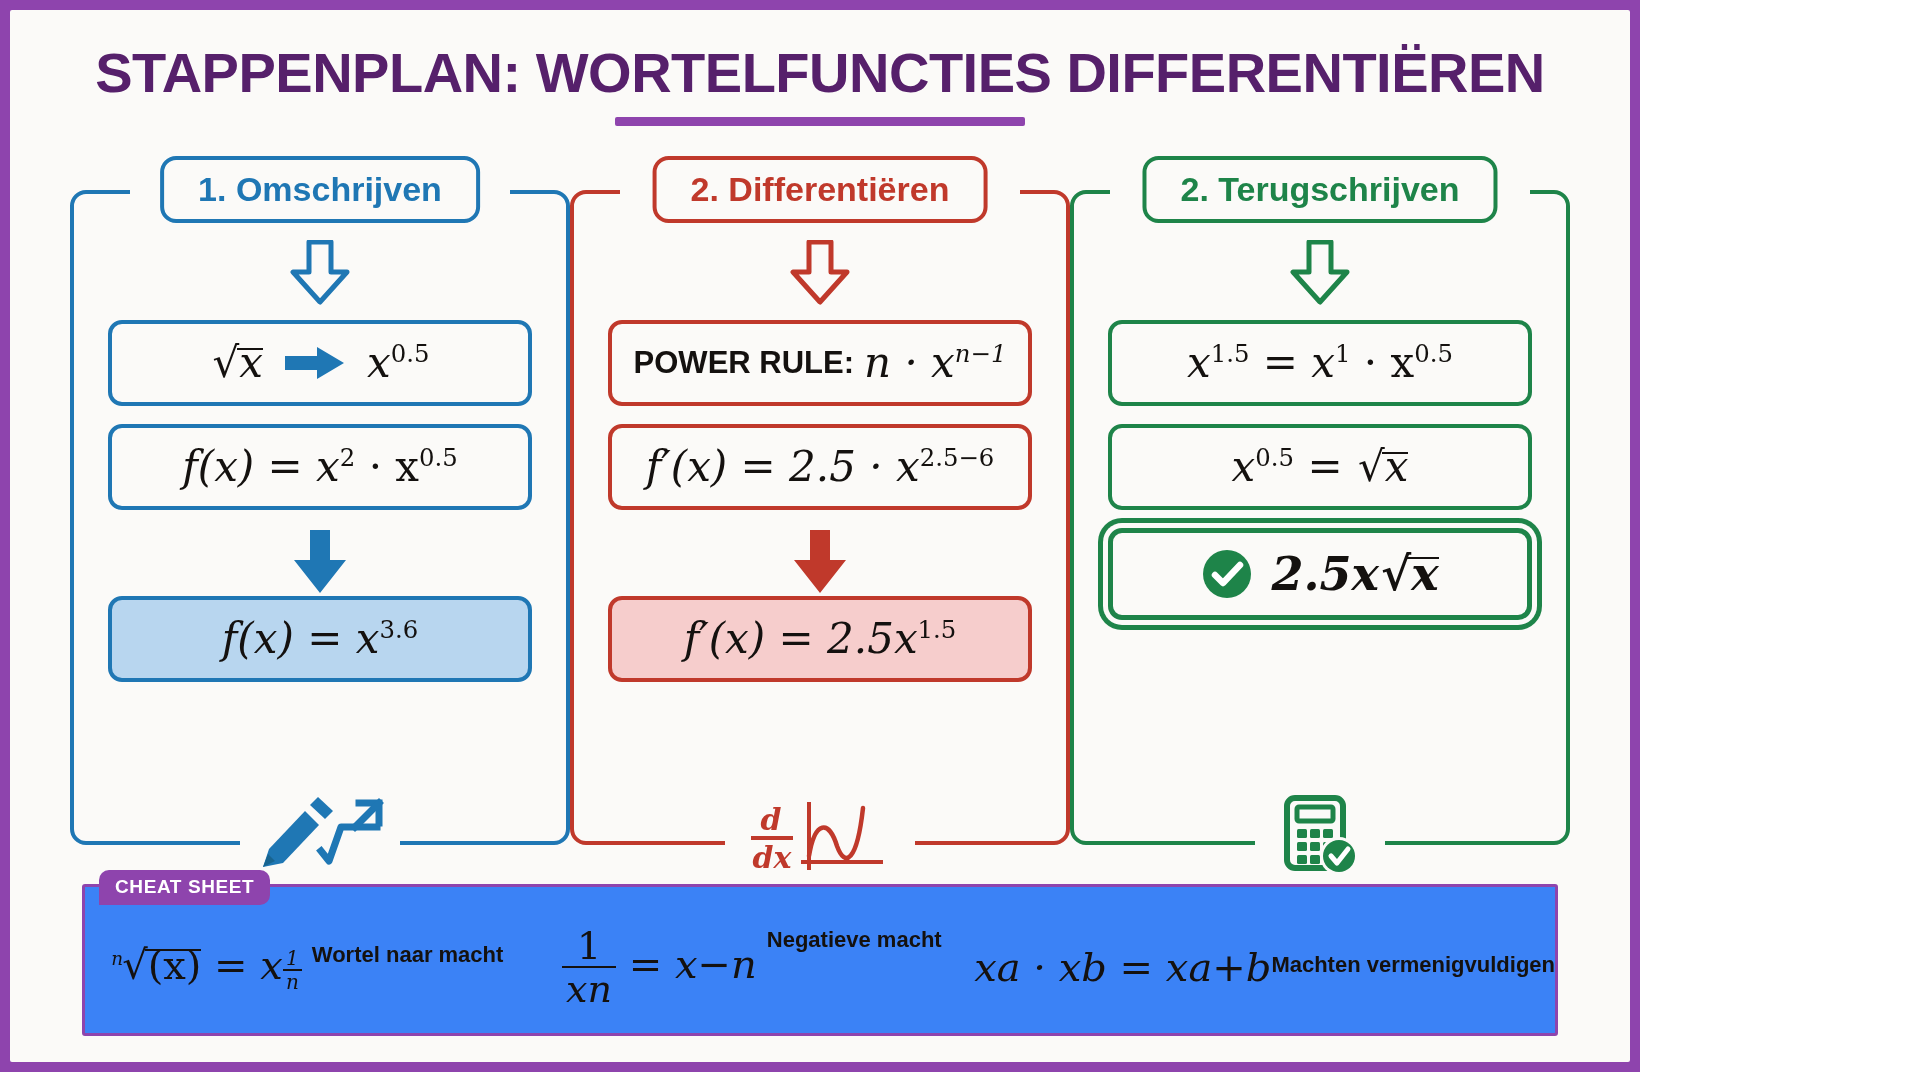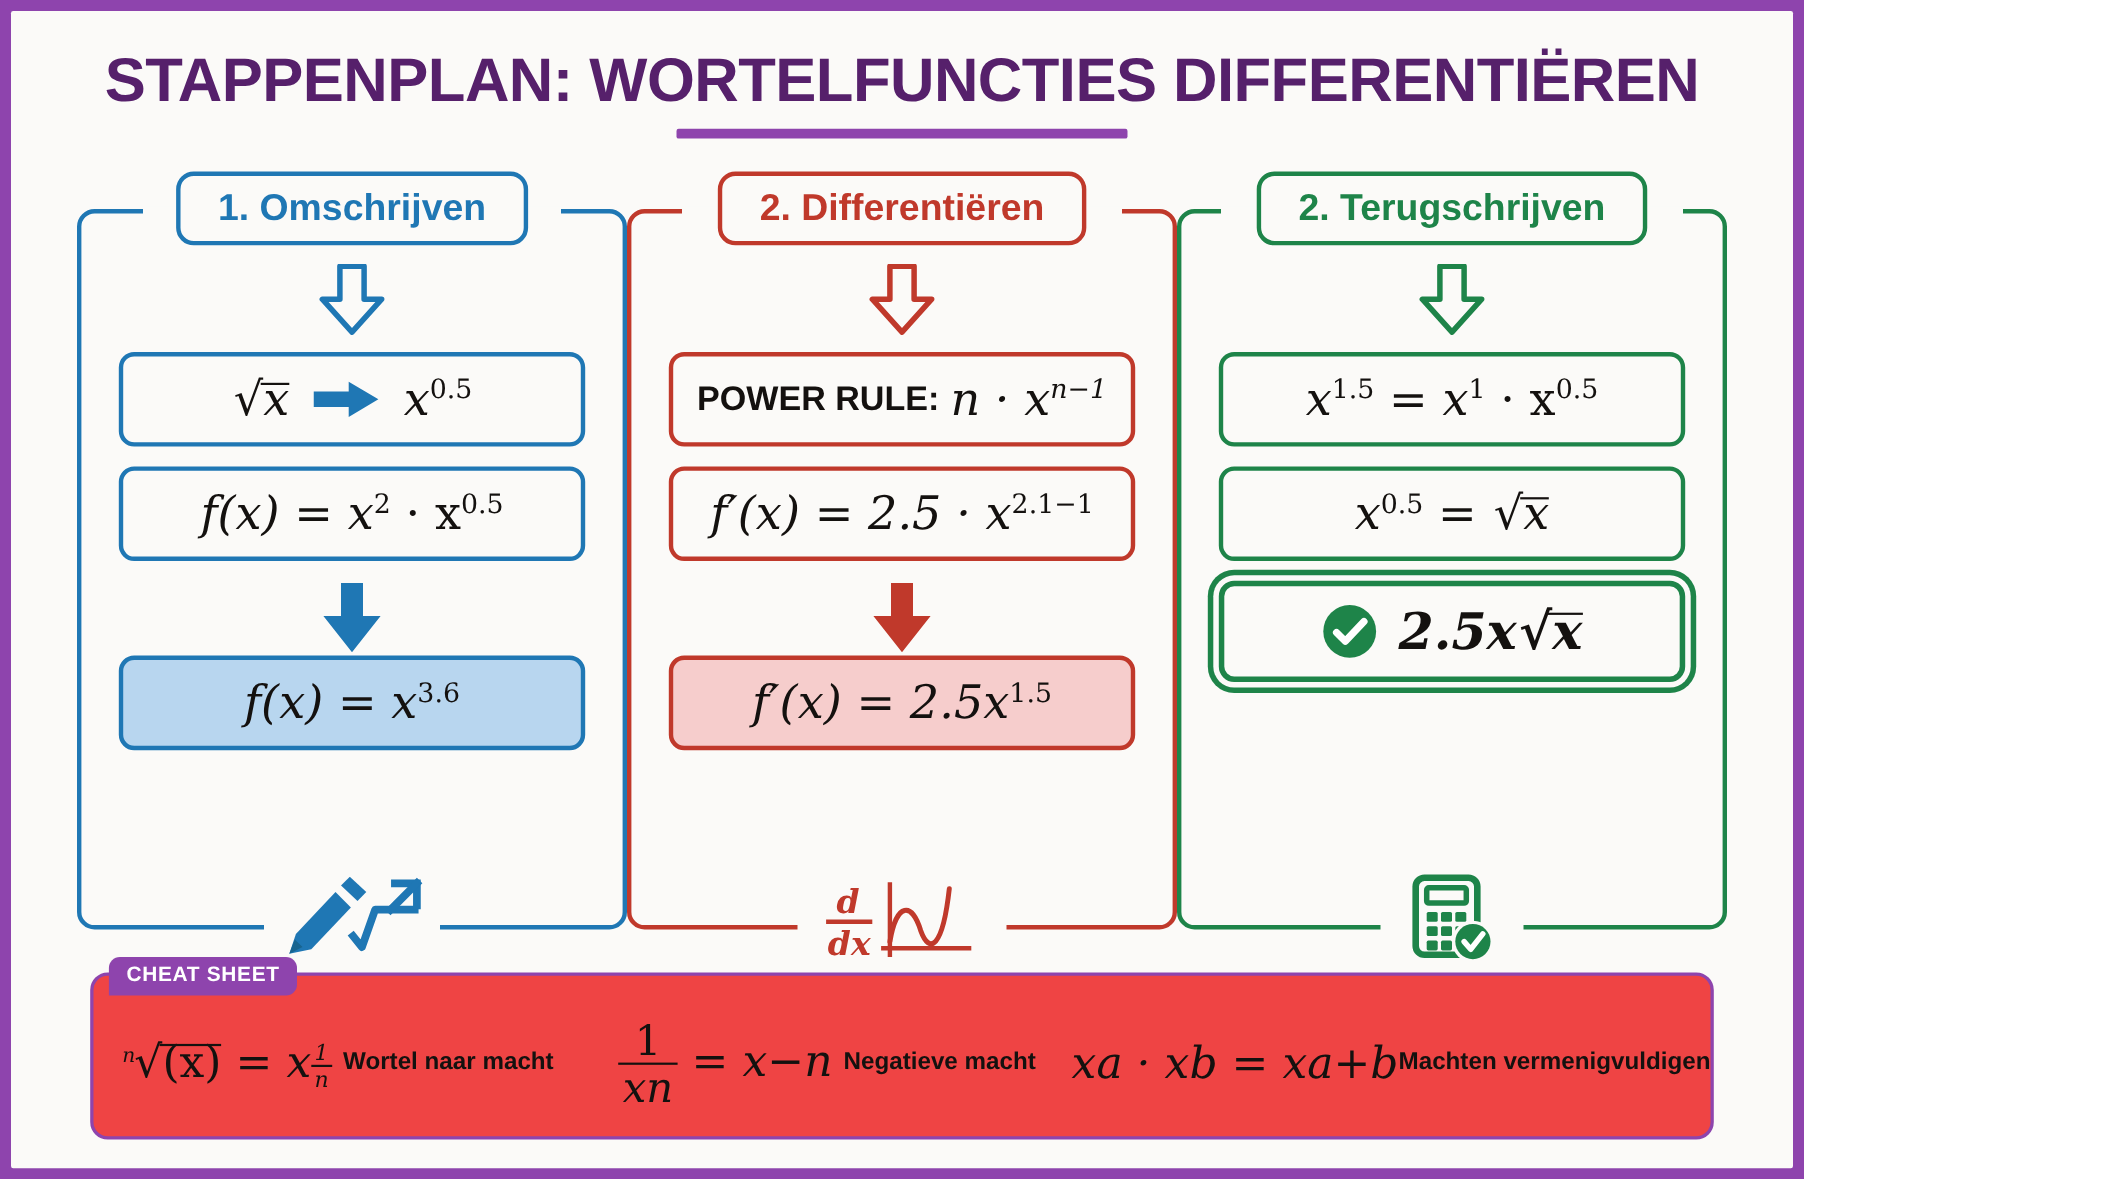--- a/index.html
+++ b/index.html
@@ -222,22 +222,22 @@
 
   
   .cheat {
     position: absolute;
     left: 72px;
     right: 72px;
     bottom: 26px;
     height: 152px;
     box-sizing: border-box;
     border: 3px solid #8e44ad;
-    border-radius: 16px;
-    background: #ef4444;
+    border-radius: 3px;
+    background: #3b82f6;
   }
   .cheat-badge {
     position: absolute;
     top: -17px;
     left: 14px;
     background: #8e44ad;
     color: #ffffff;
     font-size: 19px;
     font-weight: bold;
     letter-spacing: 0.6px;
@@ -246,21 +246,21 @@
   }
   .cheat-items {
     position: absolute;
     inset: 0;
     display: flex;
     align-items: center;
   }
   .cheat-item {
     flex: 1;
     display: flex;
-    align-items: center;
+    align-items: flex-start;
     justify-content: center;
     gap: 10px;
     padding-top: 14px;
   }
   .cheat-math {
     font-family: "DejaVu Serif", "Liberation Serif", serif;
     font-style: italic;
     font-size: 40px;
     color: #14110f;
     white-space: nowrap;
@@ -374,21 +374,21 @@
           <svg class="arrow-hollow" viewBox="0 0 74 66">
             <path d="M26 2 L48 2 L48 32 L64 32 L37 62 L10 32 L26 32 Z" fill="none" stroke="#c0392b" stroke-width="5" stroke-linejoin="round"></path>
           </svg>
 
           <div class="fbox">
             <span class="label-bold">POWER RULE:</span>
             <span class="math"><span>n · x</span><span class="up">n−1</span></span>
           </div>
 
           <div class="fbox">
-            <span class="math"><span>f′(x) = 2.5 · x</span><span class="up num">2.1−1</span></span>
+            <span class="math"><span>f′(x) = 2.5 · x</span><span class="up num">2.5−6</span></span>
           </div>
 
           <svg class="arrow-solid" viewBox="0 0 54 64">
             <path d="M17 0 L37 0 L37 30 L53 30 L27 63 L1 30 L17 30 Z" fill="#c0392b"></path>
           </svg>
 
           <div class="fbox hl-red">
             <span class="math"><span>f′(x) = 2.5x</span><span class="up num">1.5</span></span>
           </div>
         </div>

